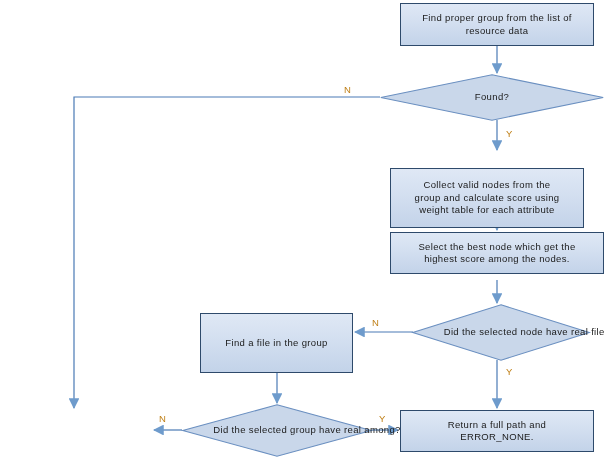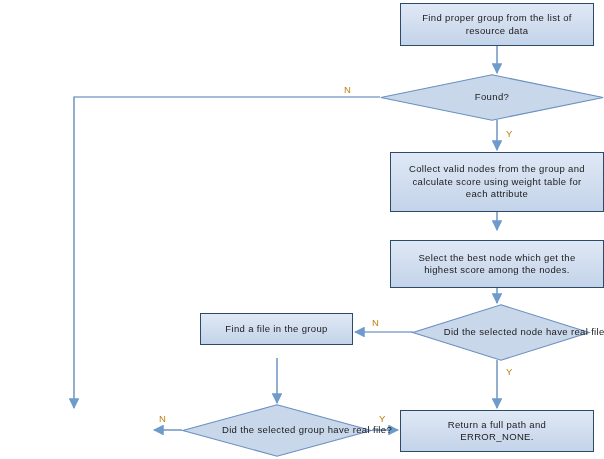--- a/index.html
+++ b/index.html
@@ -103,44 +103,44 @@
     <span>Find proper group from the list of resource data</span>
   </div>
 
   <div class="diamond-wrap" style="left:380px; top:74px; width:224px; height:47px;">
     <svg width="224" height="47" viewBox="0 0 224 47">
       <polygon points="112,0.8 223.2,23.5 112,46.2 0.8,23.5" fill="#c9d7ea" stroke="#6a8fc0" stroke-width="1.1"></polygon>
     </svg>
     <div class="diamond-label">Found?</div>
   </div>
 
-  <div class="node proc" style="left:390px; top:152px; width:214px; height:60px;">
+  <div class="node proc" style="left:390px; top:168px; width:194px; height:60px;">
     <span>Collect valid nodes from the group and calculate score using weight table for each attribute</span>
   </div>
 
-  <div class="node proc" style="left:390px; top:240px; width:214px; height:48px;">
+  <div class="node proc" style="left:390px; top:232px; width:214px; height:42px;">
     <span>Select the best node which get the highest score among the nodes.</span>
   </div>
 
   <div class="diamond-wrap" style="left:412px; top:304px; width:178px; height:57px;">
     <svg width="178" height="57" viewBox="0 0 178 57">
       <polygon points="89,0.8 177.2,28.5 89,56.2 0.8,28.5" fill="#c9d7ea" stroke="#6a8fc0" stroke-width="1.1"></polygon>
     </svg>
     <div class="diamond-label" style="padding:0 26px;">Did the selected node have real file?</div>
   </div>
 
-  <div class="node proc" style="left:200px; top:313px; width:153px; height:32px;">
+  <div class="node proc" style="left:200px; top:313px; width:153px; height:60px;">
     <span>Find a file in the group</span>
   </div>
 
   <div class="diamond-wrap" style="left:182px; top:404px; width:190px; height:53px;">
     <svg width="190" height="53" viewBox="0 0 190 53">
       <polygon points="95,0.8 189.2,26.5 95,52.2 0.8,26.5" fill="#c9d7ea" stroke="#6a8fc0" stroke-width="1.1"></polygon>
     </svg>
-    <div class="diamond-label" style="padding:0 30px;">Did the selected group have real file?</div>
+    <div class="diamond-label" style="padding:0 30px;">Did the selected group have real among?</div>
   </div>
 
 
   <div class="node proc" style="left:400px; top:410px; width:194px; height:42px;">
     <span>Return a full path and ERROR_NONE.</span>
   </div>
 
   <span class="edge-label" style="left:344px; top:84px;">N</span>
   <span class="edge-label" style="left:506px; top:128px;">Y</span>
   <span class="edge-label" style="left:372px; top:317px;">N</span>

